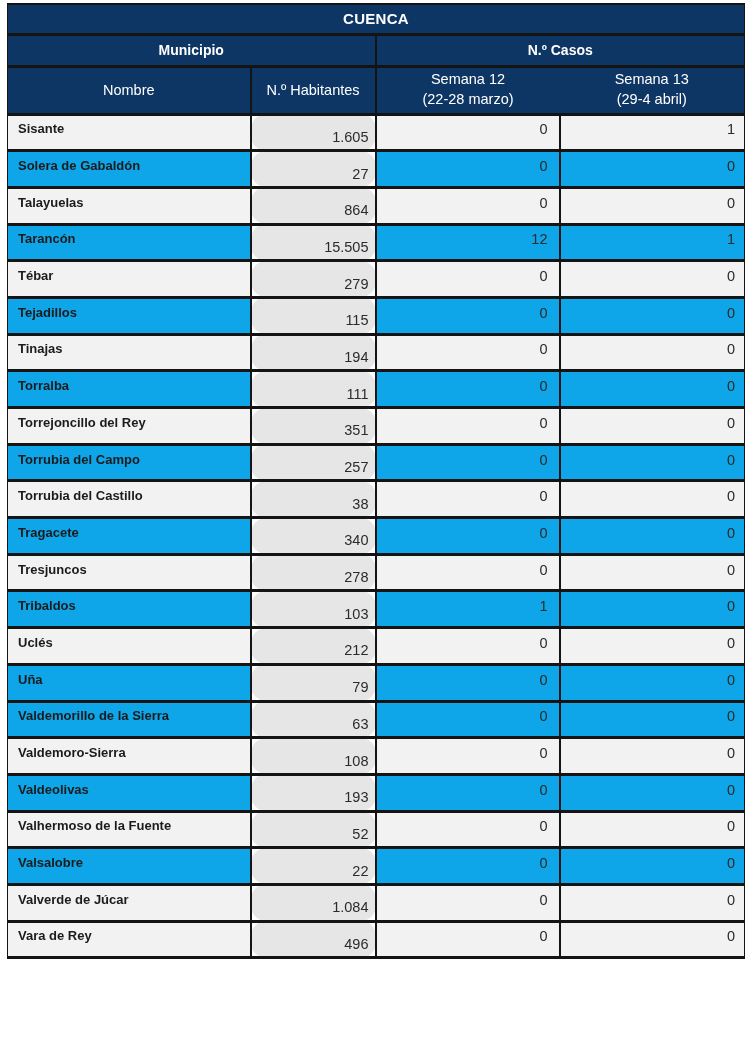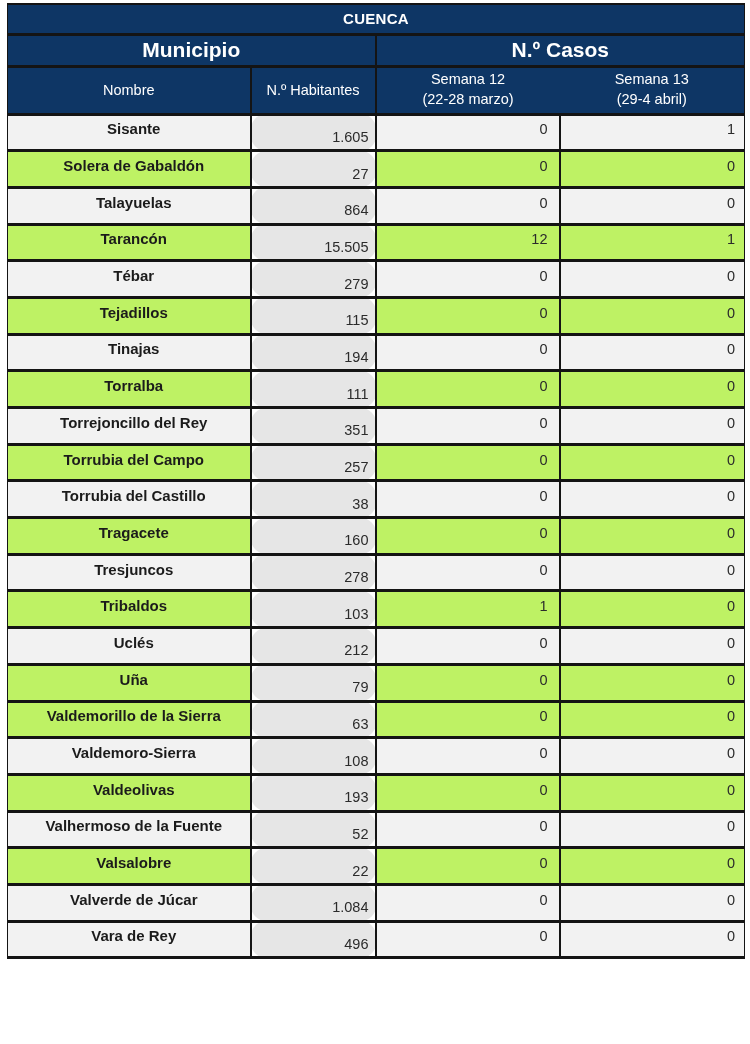--- a/index.html
+++ b/index.html
@@ -33,47 +33,47 @@
   }
   tr.hrow1 th {
     height: 30px;
     font-size: 15px;
     font-weight: 700;
     letter-spacing: 0.3px;
     border-bottom: 3px solid #141414;
   }
   tr.hrow2 th {
     height: 32px;
-    font-size: 21px;
+    font-size: 14px;
     font-weight: 700;
     border-bottom: 3px solid #141414;
   }
   tr.hrow3 th {
     height: 48px;
     font-size: 14.5px;
     border-bottom: 3px solid #141414;
   }
   th.sep-right { border-right: 2px solid #141414; }
   .two-line { line-height: 1.35; }
   
   tbody tr { height: 36.7px; }
   tbody td {
     border-bottom: 3px solid #141414;
     font-size: 14.5px;
     color: #2b2b2b;
     overflow: hidden;
     white-space: nowrap;
   }
   tbody tr.odd td  { background: #f2f2f2; }
-  tbody tr.even td { background: #bef264; }
+  tbody tr.even td { background: #0ea5e9; }
   td.name {
     font-weight: 700;
-    font-size: 15px;
+    font-size: 13px;
     color: #1b1b1b;
-    text-align: center;
+    text-align: left;
     vertical-align: middle;
     padding: 0 0 7px 10px;
     border-right: 2px solid #141414;
   }
   tbody tr.odd td.hab, tbody tr.even td.hab {
     background: #e6e6e6;
     text-align: right;
     vertical-align: middle;
     padding: 9px 6px 0 0;
     border-right: 2px solid #141414;
@@ -189,21 +189,21 @@
     <td class="c13">0</td>
   </tr>
         <tr class="odd">
     <td class="name">Torrubia del Castillo</td>
     <td class="hab">38</td>
     <td class="c12">0</td>
     <td class="c13">0</td>
   </tr>
         <tr class="even">
     <td class="name">Tragacete</td>
-    <td class="hab">160</td>
+    <td class="hab">340</td>
     <td class="c12">0</td>
     <td class="c13">0</td>
   </tr>
         <tr class="odd">
     <td class="name">Tresjuncos</td>
     <td class="hab">278</td>
     <td class="c12">0</td>
     <td class="c13">0</td>
   </tr>
         <tr class="even">

